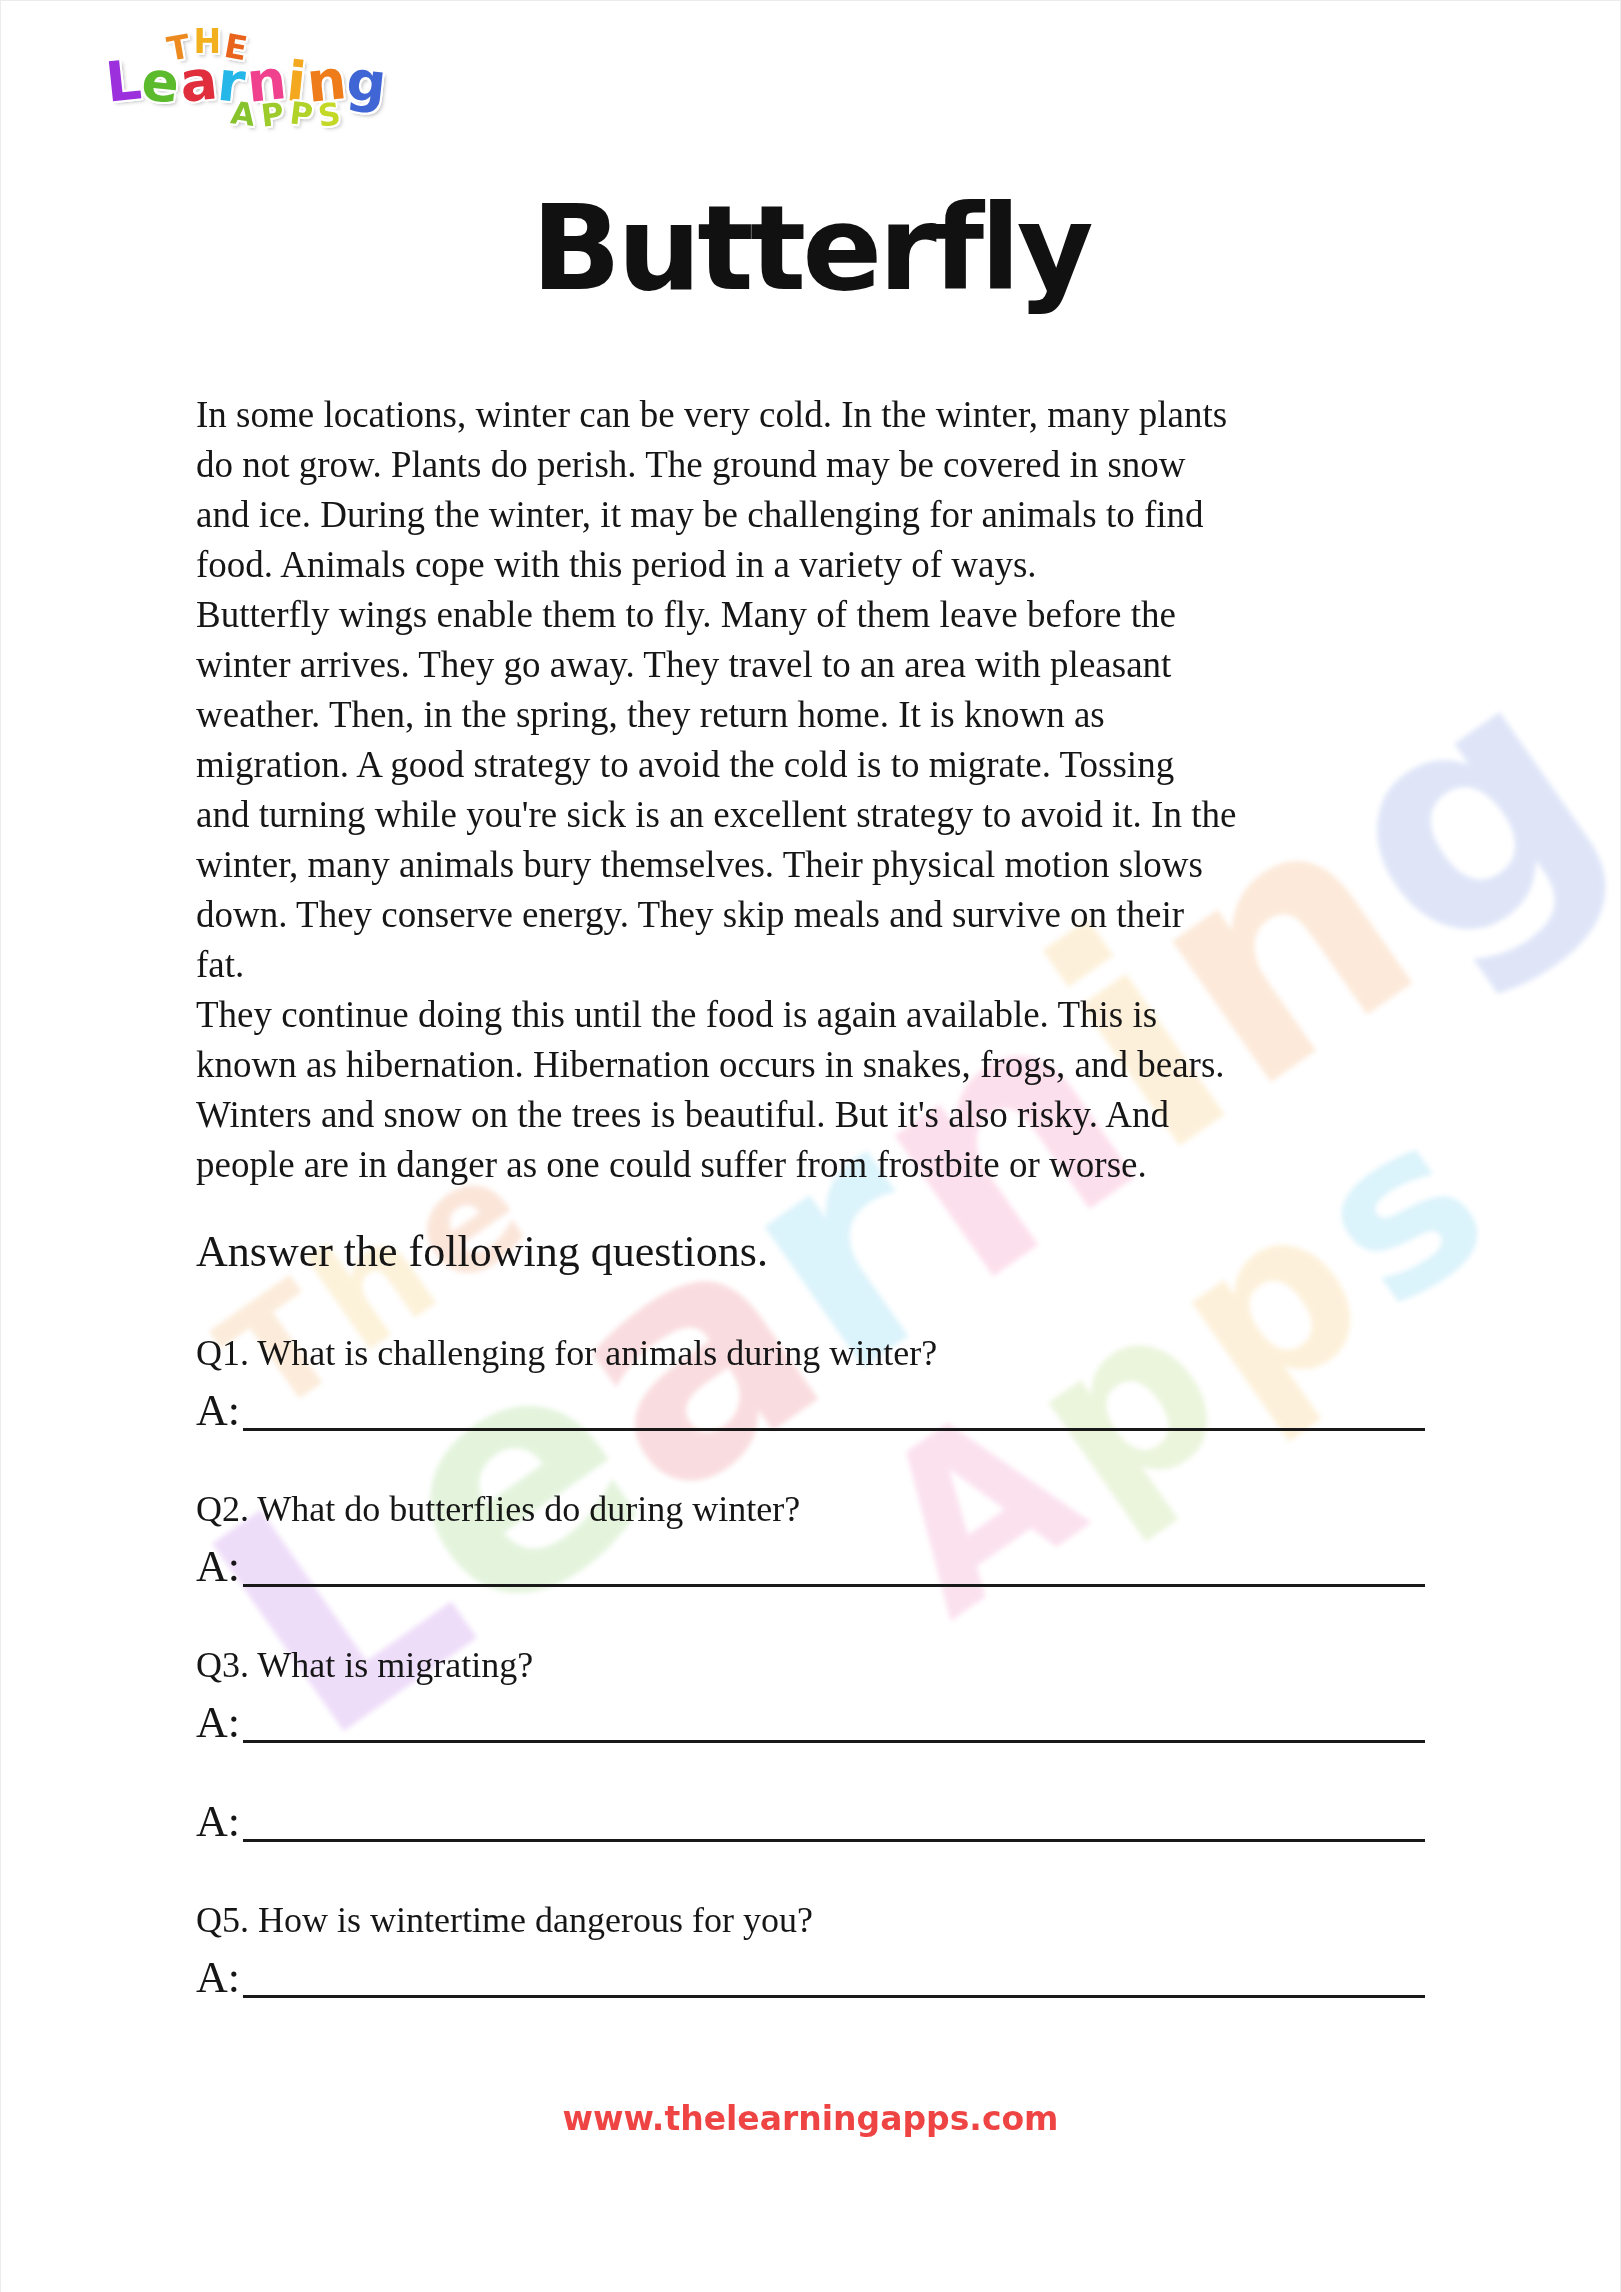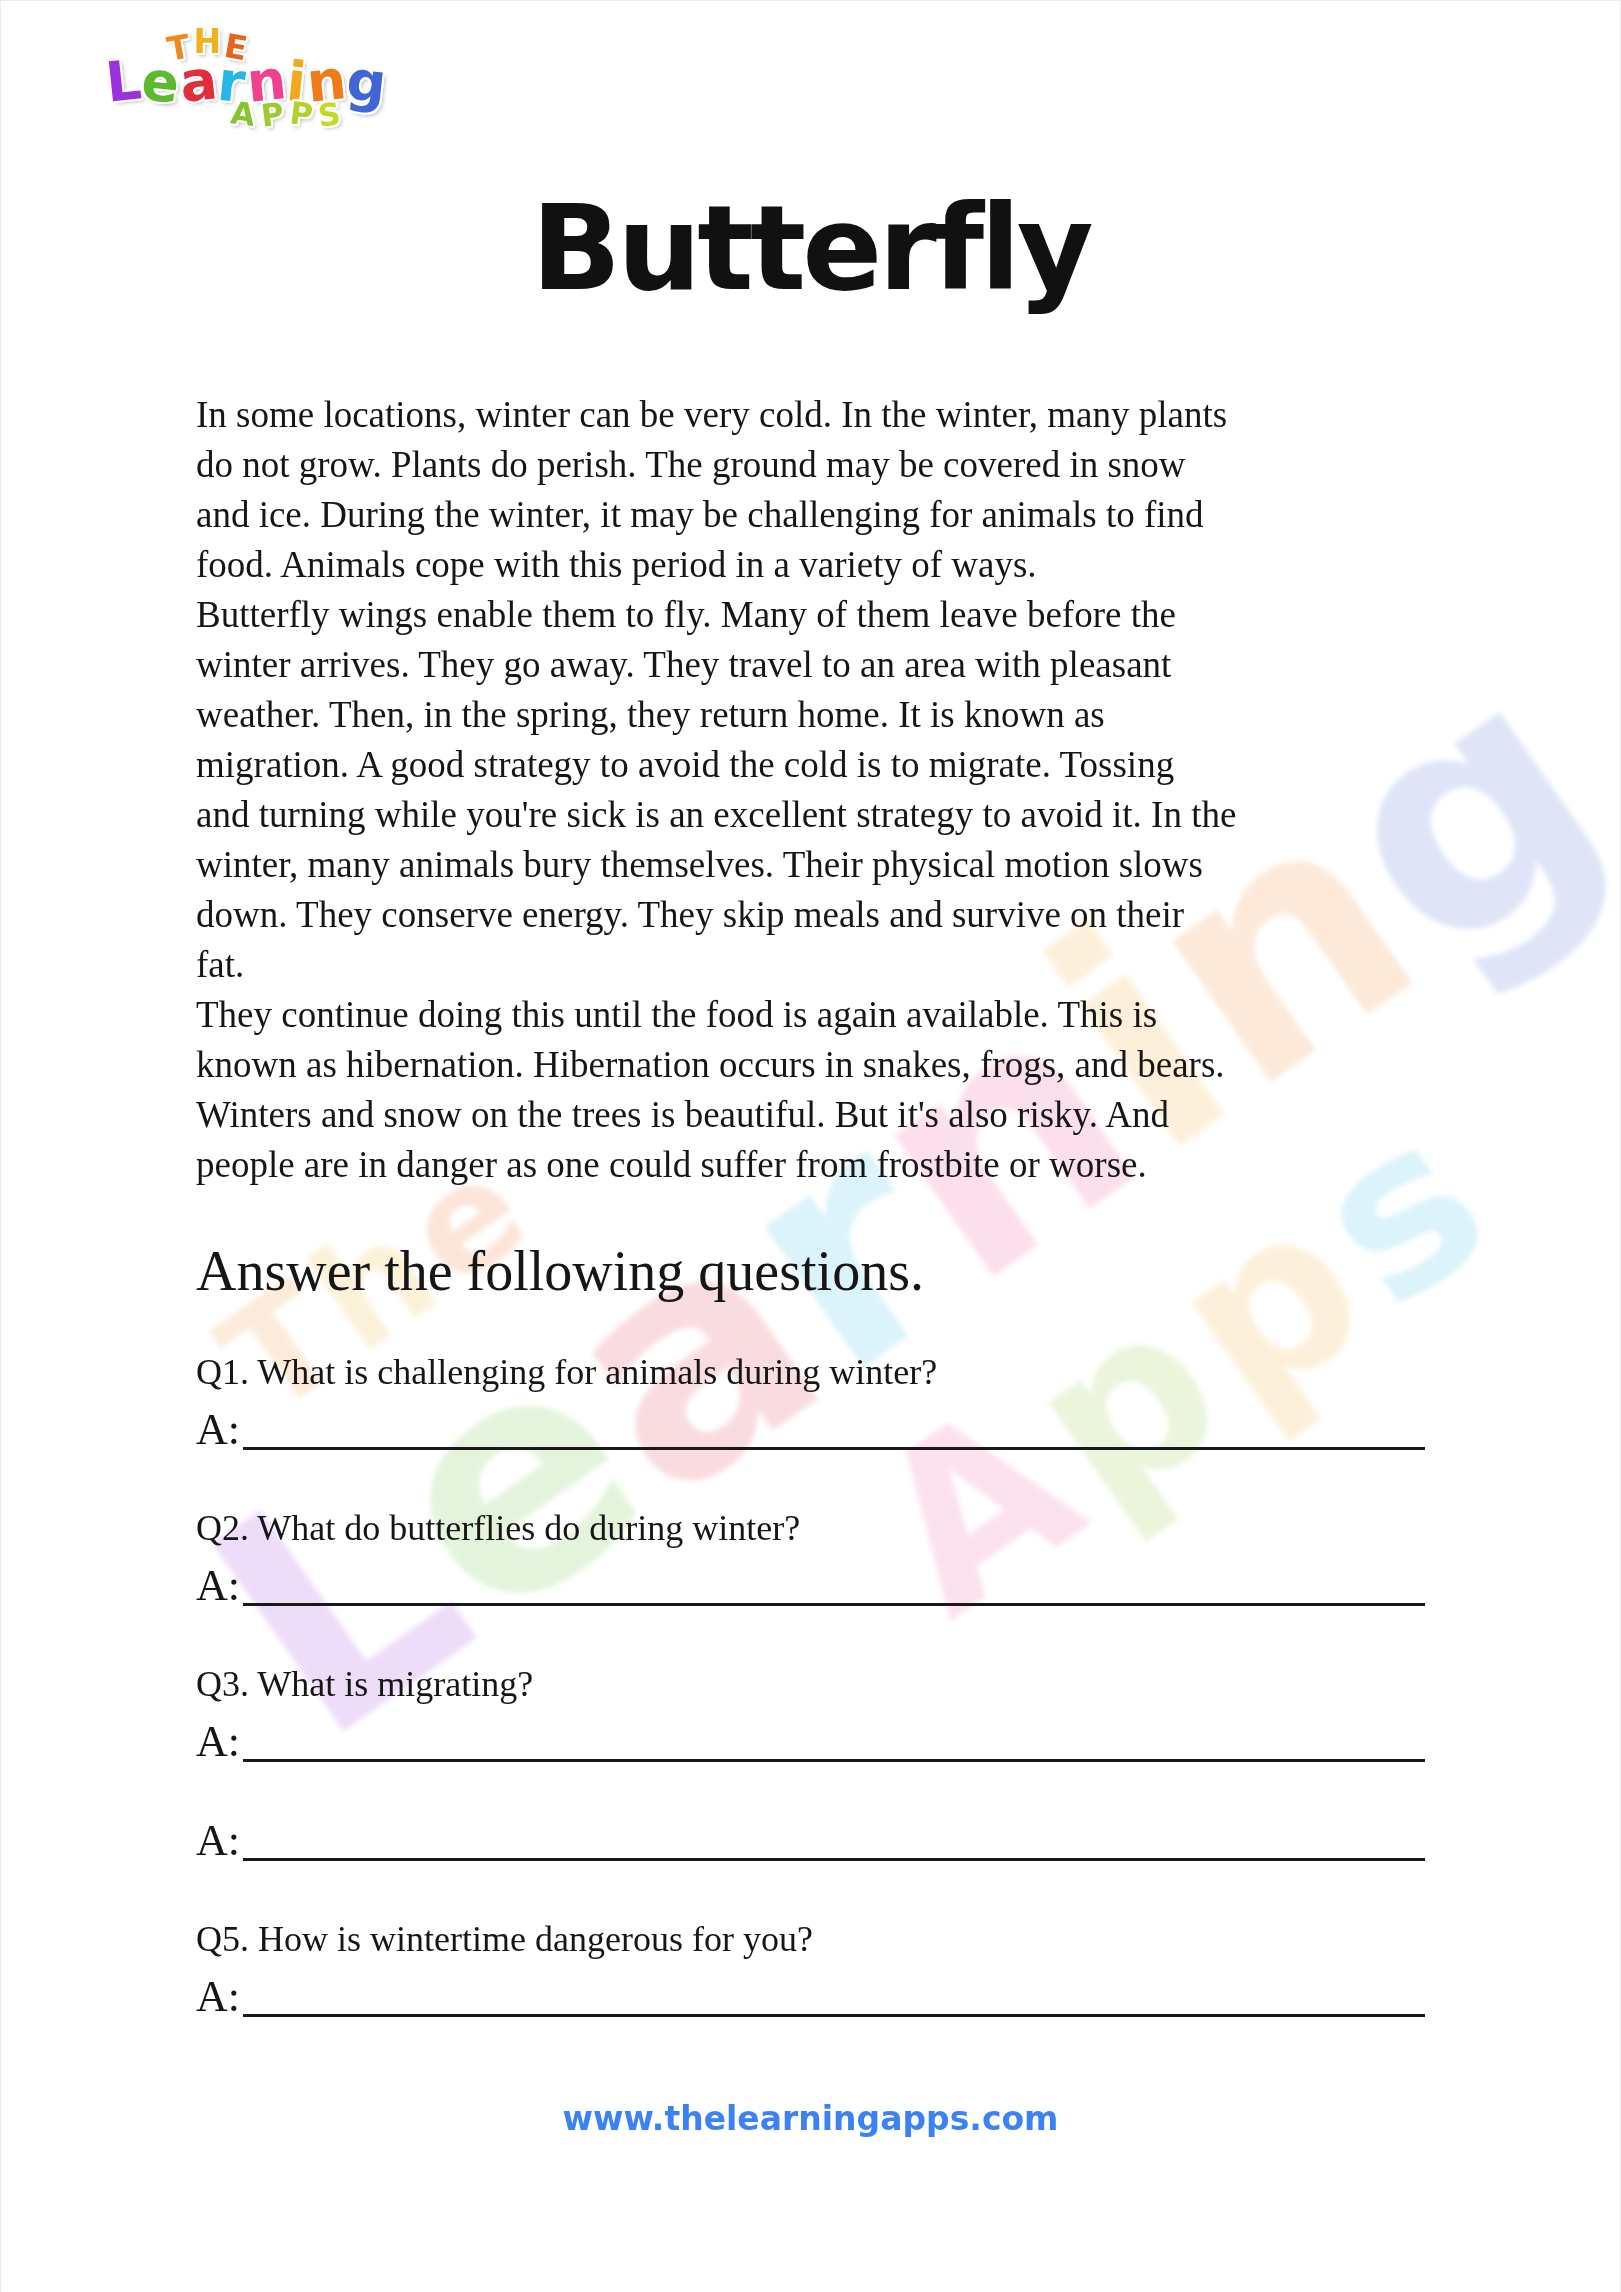--- a/index.html
+++ b/index.html
@@ -76,22 +76,22 @@
   }
   .content{margin:0 196px;}
   .passage{
     margin-top:73px;
     font-size:37px;
     line-height:50px;
     white-space:pre-line;
     color:#161616;
   }
   .instruction{
-    margin-top:54px;
-    font-size:56px;
+    margin-top:35px;
+    font-size:44px;
     line-height:54px;
     color:#161616;
     font-family:Liberation Serif, serif;
   }
   #questions{margin-top:47px;}
   .question + .question{margin-top:44px;}
   .q-label{
     font-size:36px;
     line-height:55px;
     white-space:pre-wrap;
@@ -112,21 +112,21 @@
     margin-left:2.9px;
   }
   .footer{
     position:absolute;
     left:0;right:0;
     bottom:155px;
     text-align:center;
     font-family:"DejaVu Sans", sans-serif;
     font-weight:bold;
     font-size:33px;
-    color:#3b82f6;
+    color:#ef4444;
     z-index:2;
   }
 </style>
 </head>
 <body>
 
 <div class="page">
 
   <div class="watermark" aria-hidden="true">
     <div class="wm-the"><span class="glyph" style="color: rgb(237, 138, 31);">T</span><span class="glyph" style="color: rgb(242, 176, 30);">h</span><span class="glyph" style="color: rgb(232, 100, 28);">e</span></div>

